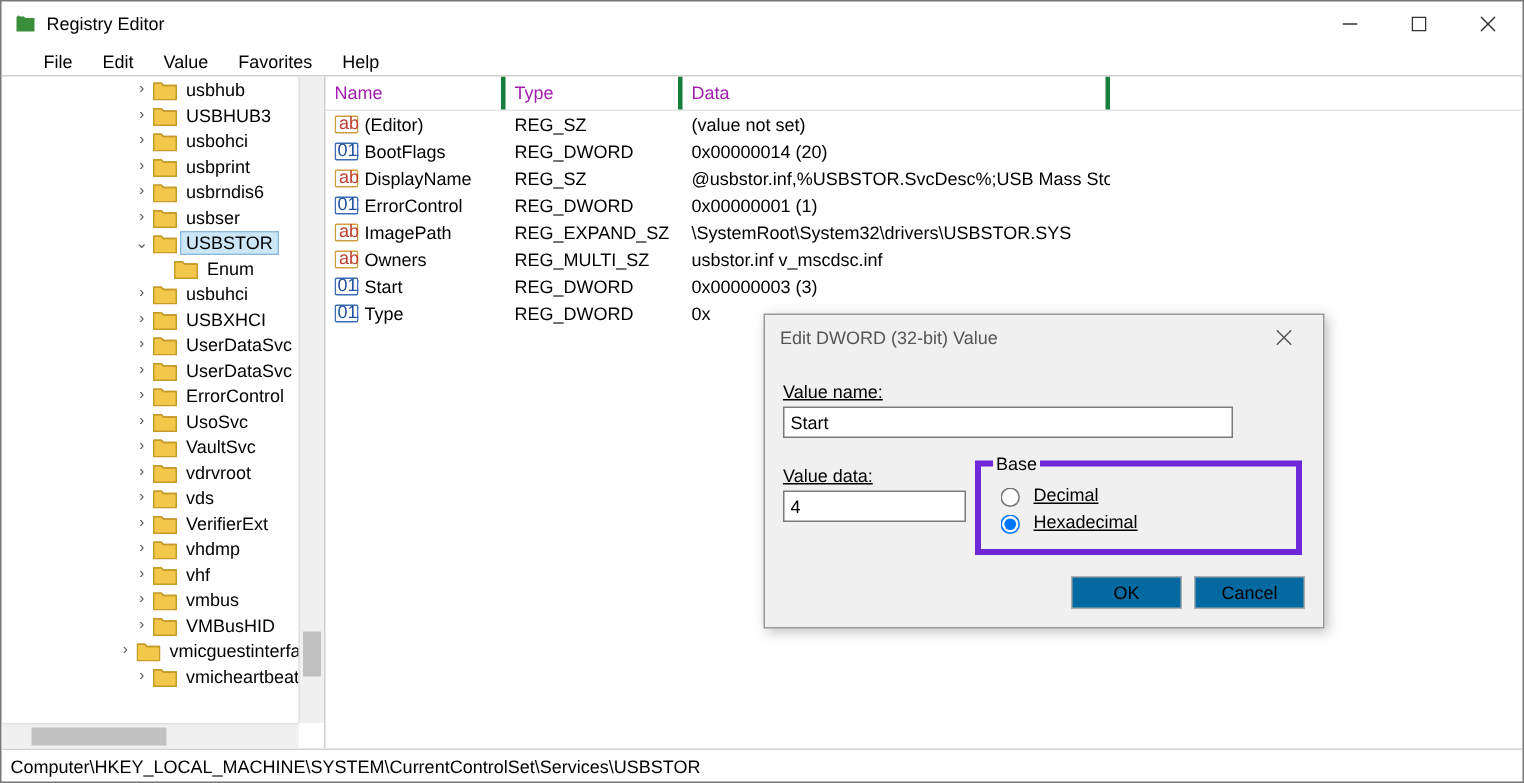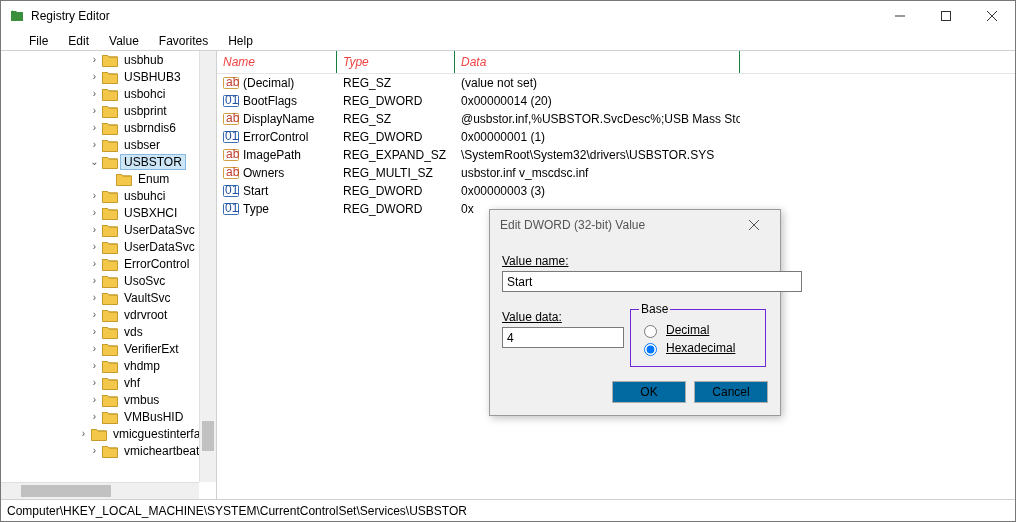--- a/index.html
+++ b/index.html
@@ -20,38 +20,38 @@
 .tree-row .chev { width: 11px; height: 11px; display: inline-flex; align-items: center; justify-content: center; color: #555; font-size: 10px; margin-right: 2px; flex: 0 0 11px; }
 .tree-row .folder { width: 16px; height: 14px; margin-right: 3px; flex: 0 0 16px; }
 .tree-row .label { padding: 0 3px; }
 .tree-row.selected .label { background: #cde6f7; outline: 1px solid #8ab9e0; }
 .tree-vscroll { position: absolute; right: 0; top: 0; bottom: 17px; width: 17px; background: #f0f0f0; border-left: 1px solid #e0e0e0; }
 .tree-vscroll .thumb { position: absolute; left: 2px; right: 2px; top: 370px; height: 30px; background: #c1c1c1; }
 .tree-hscroll { position: absolute; left: 0; right: 17px; bottom: 0; height: 17px; background: #f0f0f0; border-top: 1px solid #e0e0e0; }
 .tree-hscroll .thumb { position: absolute; top: 2px; bottom: 2px; left: 20px; width: 90px; background: #c1c1c1; }
 .list { flex: 1; position: relative; overflow: hidden; }
 .list-header { height: 23px; display: flex; align-items: center; border-bottom: 1px solid #e5e5e5; }
-.list-header .col { padding: 0 6px; height: 100%; display: flex; align-items: center; border-right: 1px solid #15803d; color: #ef4444; font-style: italic; }
+.list-header .col { padding: 0 6px; height: 100%; display: flex; align-items: center; border-right: 3px solid #15803d; color: #a21caf; }
 
 .col-name { width: 120px; } .col-type { width: 118px; } .col-data { width: 285px; }
 .list-rows .row { display: flex; align-items: center; height: 18px; }
 .list-rows .cell { padding: 0 6px; overflow: hidden; text-overflow: ellipsis; white-space: nowrap; display: flex; align-items: center; }
 .val-icon { width: 16px; height: 16px; margin-right: 4px; flex: 0 0 16px; }
 .statusbar { height: 22px; border-top: 1px solid #d0d0d0; display: flex; align-items: center; padding: 0 6px; font-size: 12px; text-align: center; }
 
-.dialog { position: absolute; left: 488px; top: 208px; width: 292px; background: #f0f0f0; border: 1px solid #9a9a9a; box-shadow: 2px 2px 8px rgba(0,0,0,0.25); }
+.dialog { position: absolute; left: 508px; top: 208px; width: 374px; background: #f0f0f0; border: 1px solid #9a9a9a; box-shadow: 2px 2px 8px rgba(0,0,0,0.25); }
 .dialog .dlg-title { height: 30px; display: flex; align-items: center; padding: 0 10px; color: #555; }
 .dialog .dlg-title .spacer { flex:1; }
 .dialog .dlg-x { width: 32px; height: 30px; display: flex; align-items: center; justify-content: center; color: #555; cursor: default; }
 .dialog .dlg-body { padding: 6px 12px 12px 12px; }
 .dialog label { display: block; margin-top: 8px; margin-bottom: 3px; text-decoration: underline; }
 .dialog input[type=text] { height: 21px; border: 1px solid #7a7a7a; background: #fff; padding: 0 4px; font-size: 12px; }
 .dialog .readonly { width: 300px; }
 .dialog .short { width: 122px; }
-.dialog fieldset { border: 1px solid #6d28d9; padding: 4px 8px 8px 8px; }
+.dialog fieldset { border: 4px solid #6d28d9; padding: 4px 8px 8px 8px; }
 .dialog .row2 { display: flex; gap: 4px; margin-top: 10px; justify-content: flex-end; }
 .dialog .row2 .l { flex: 0 0 auto; } .dialog .row2 .r { flex: 1; }
 .dialog .radio { display: flex; align-items: center; gap: 6px; margin: 2px 0; }
 .dialog .btnrow { display: flex; justify-content: flex-end; gap: 8px; margin-top: 14px; }
 .dialog button { width: 74px; height: 22px; border: 1px solid #adadad; background: #0369a1; cursor: default; }
 
 .folder-svg { fill: #f2c74a; stroke: #c59b2a; }
 .abicon rect { fill: #fff; stroke: #d0a040; }
 .dwicon rect { fill: #fff; stroke: #3b6eb5; }
 .appicon path { fill: #3b8e3b; }
@@ -327,21 +327,21 @@
         <div class="col col-type">Type</div>
         <div class="col col-data">Data</div>
       </div>
       <div class="list-rows" id="list-rows">
           <div class="row">
             <div class="cell col-name">
               <svg class="val-icon abicon" viewBox="0 0 16 16">
                 <rect x="0.5" y="2.5" width="15" height="11" rx="1"></rect>
                 <text x="3" y="11" font-size="8" fill="#c04030" font-family="Arial">ab</text>
               </svg>
-              <span>(Decimal)</span>
+              <span>(Editor)</span>
             </div>
             <div class="cell col-type">
               <span>REG_SZ</span>
             </div>
             <div class="cell col-data">
               <span>(value not set)</span>
             </div>
           </div>
           <div class="row">
             <div class="cell col-name">

